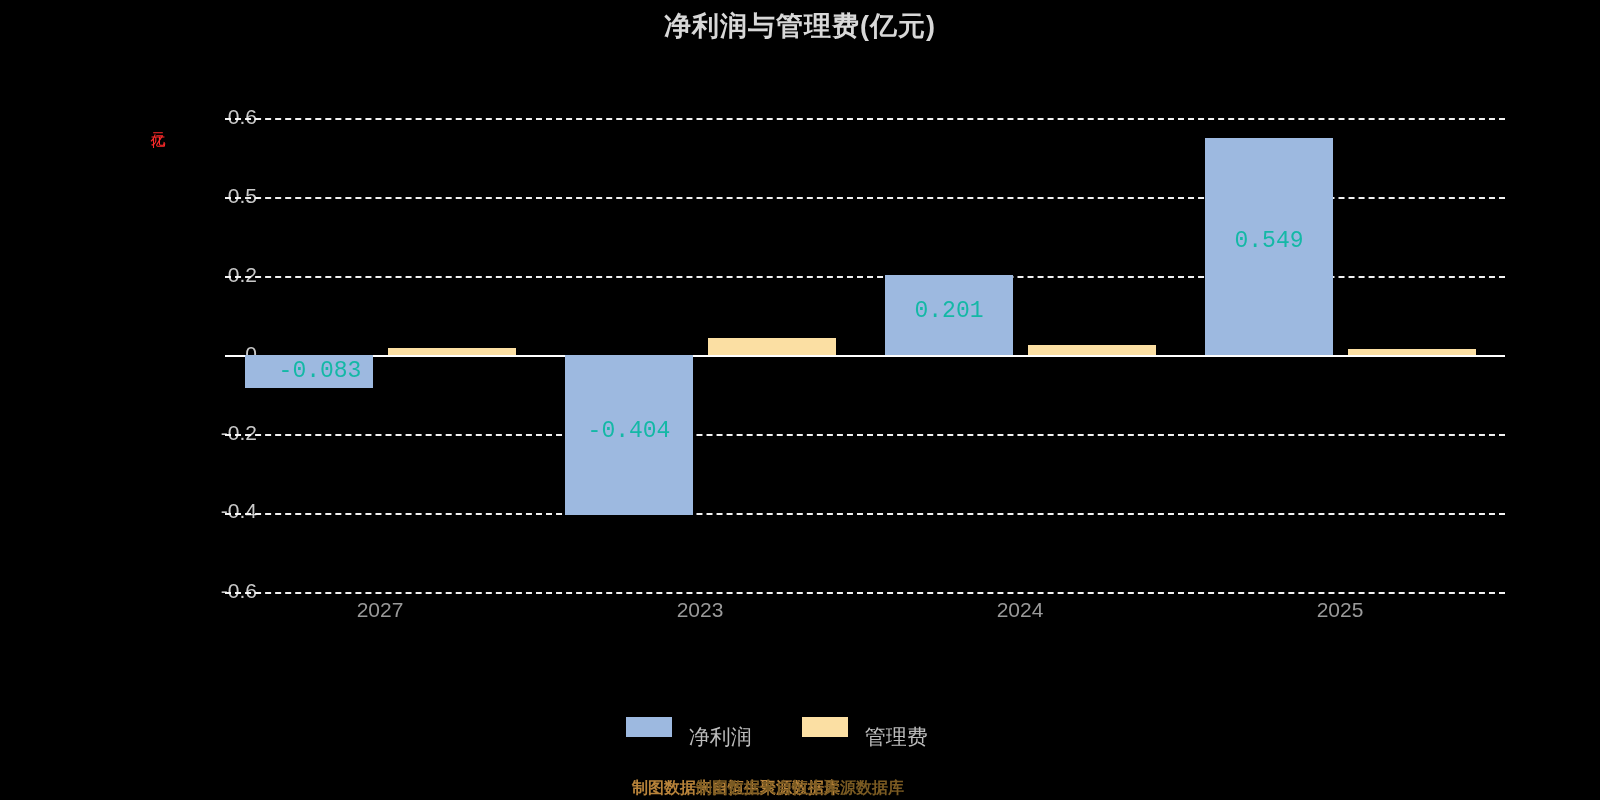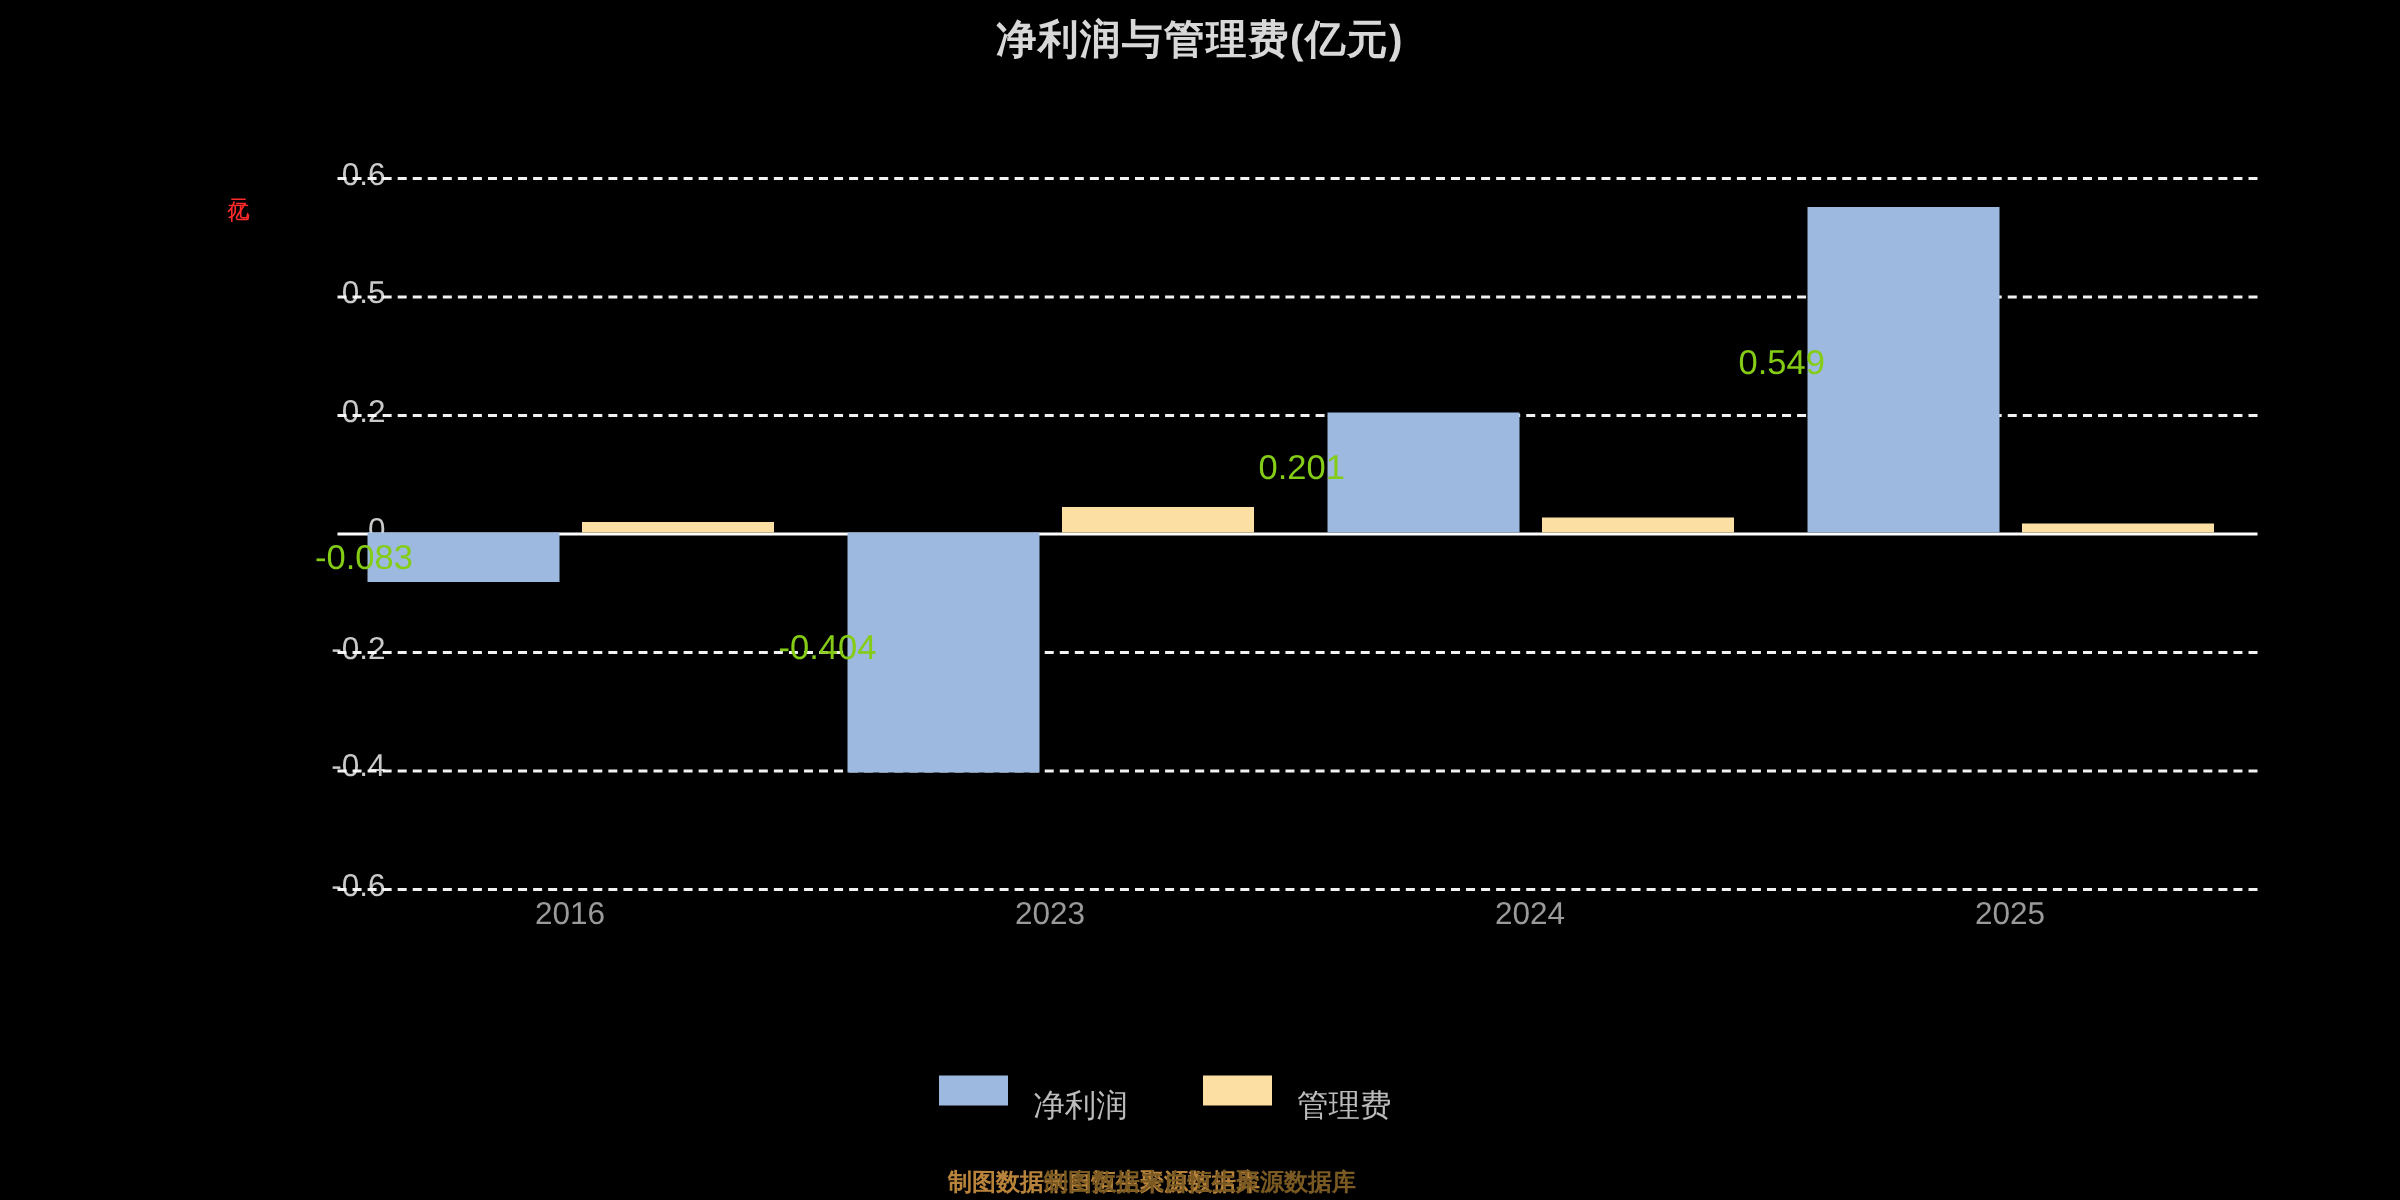--- a/index.html
+++ b/index.html
@@ -17,22 +17,23 @@
   .axisname{
     position:absolute;left:148px;top:122px;color:#ff2b2b;font-size:15px;
     writing-mode:vertical-rl;text-orientation:upright;letter-spacing:-2px;
   }
   .xlabels{position:absolute;left:225px;top:598px;width:1280px;height:40px;}
   .xlab{position:absolute;color:#9a9a9a;font-size:21px;text-align:center;width:160px;transform:translateX(-80px);}
   .bar{position:absolute;}
   .bar.profit{background:#9db9e0;}
   .bar.expense{background:#fbdfa3;}
   .vlabel{
-    position:absolute;color:#84cc16;font-size:23px;width:220px;
+    position:absolute;color:#14b8a6;font-size:23px;text-align:center;width:220px;
     transform:translateX(-110px);
+    font-family:Liberation Mono, monospace;
   }
   .legend{position:absolute;left:0;top:703px;width:1600px;text-align:center;}
   .legend span.sw{display:inline-block;width:46px;height:20px;vertical-align:middle;}
   .legend span.lt{display:inline-block;color:#bcbcbc;font-size:21px;vertical-align:middle;margin-left:12px;margin-right:46px;margin-top:20px;}
   .footer{
     position:absolute;left:0;top:757px;width:1472px;text-align:center;
     color:#b8833a;font-size:16px;font-weight:bold;margin-top:21px;
   }
   .footer .f2{position:absolute;left:0;width:1600px;text-align:center;color:#7a5a22;}
 </style>
@@ -76,21 +77,21 @@
     <div class="bar profit" style="left:980px; top:20px;  width:128px; height:217px;"></div>
     <div class="bar expense" style="left:1123px;top:231px; width:128px; height:6px;"></div>
 
     <div class="vlabel" style="left:95px;  top:240px;">-0.083</div>
     <div class="vlabel" style="left:404px; top:300px;">-0.404</div>
     <div class="vlabel" style="left:724px; top:180px;">0.201</div>
     <div class="vlabel" style="left:1044px;top:110px;">0.549</div>
   </div>
 
   <div class="xlabels">
-    <div class="xlab" style="left:155px">2016</div>
+    <div class="xlab" style="left:155px">2027</div>
     <div class="xlab" style="left:475px">2023</div>
     <div class="xlab" style="left:795px">2024</div>
     <div class="xlab" style="left:1115px">2025</div>
   </div>
 
   <div class="legend">
     <span class="sw" style="background:#9db9e0"></span>
     <span class="lt">净利润</span>
     <span class="sw" style="background:#fbdfa3"></span>
     <span class="lt">管理费</span>

